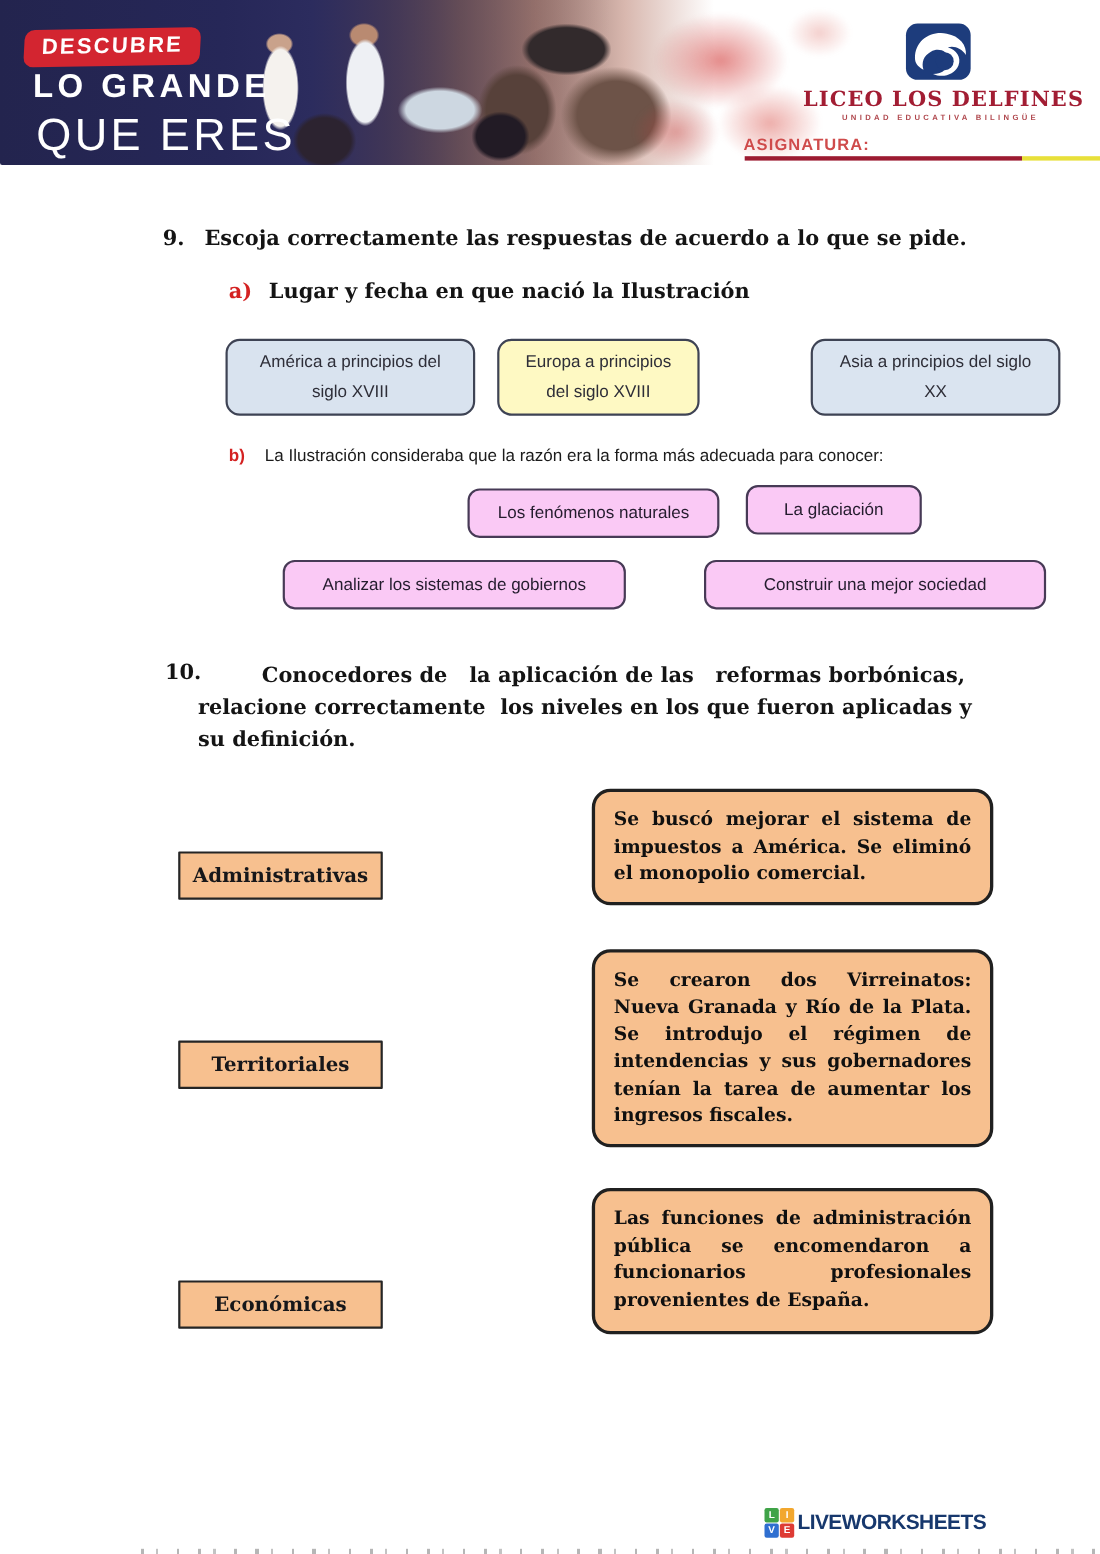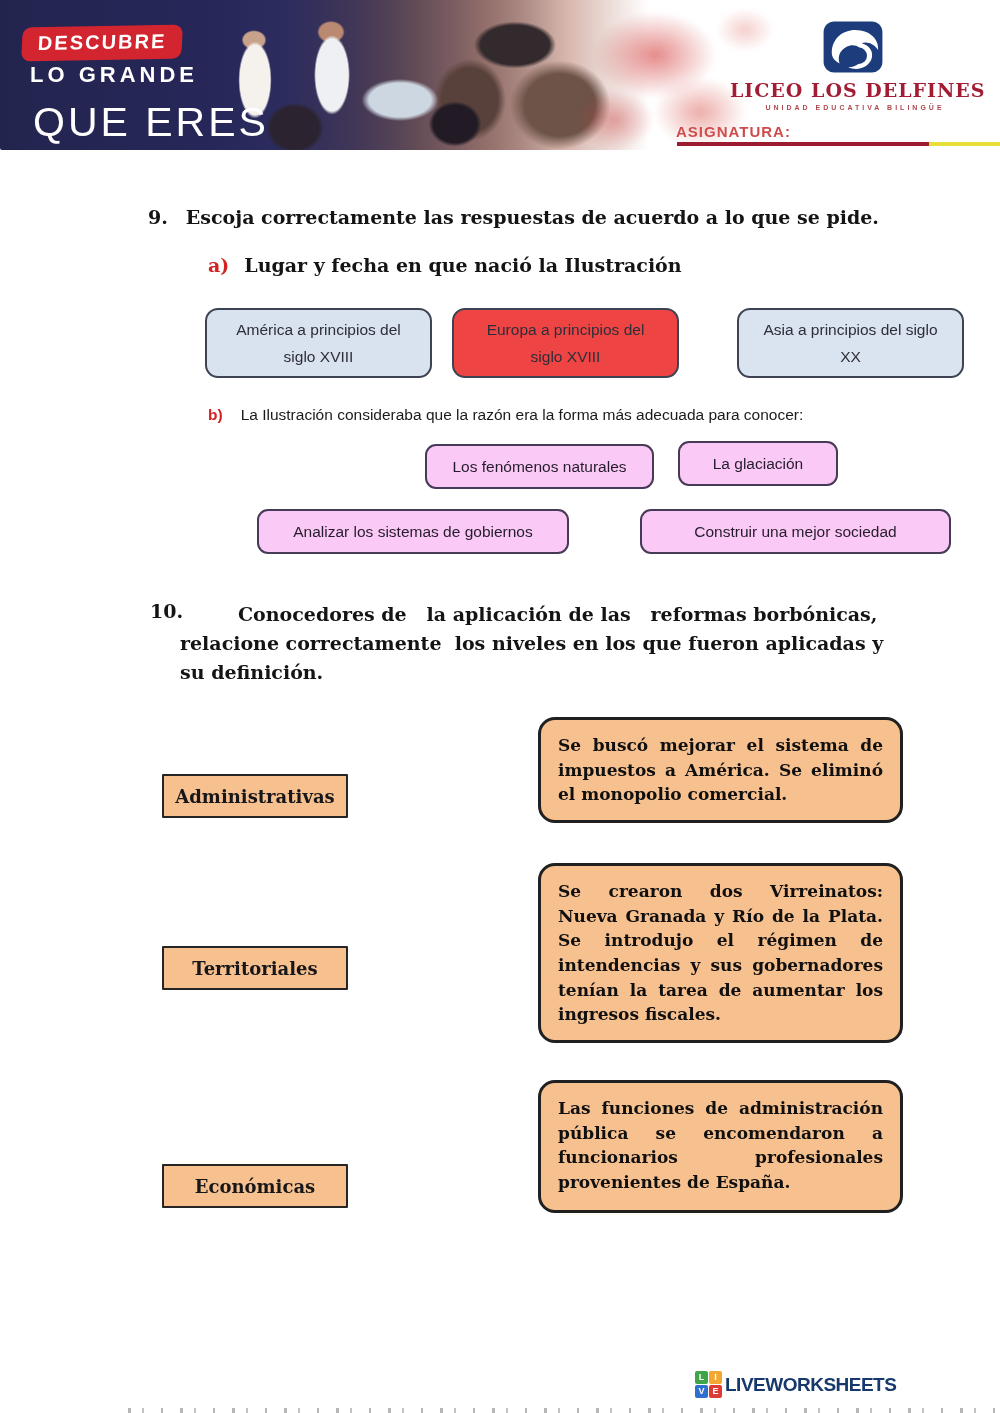--- a/index.html
+++ b/index.html
@@ -40,21 +40,21 @@
       radial-gradient(55px 42px at 70px 120px, rgba(200,62,60,.42), rgba(200,62,60,0) 72%),
       radial-gradient(40px 30px at 200px 30px, rgba(224,120,112,.35), rgba(224,120,112,0) 72%);
     filter:blur(2px);
   }
   .badge {
     position:absolute; left:22px; top:26px; background:#d32530; color:#fff;
     font-weight:bold; font-size:20px; letter-spacing:2px; padding:5px 16px 6px;
     border-radius:9px; transform:skewX(-4deg) rotate(-1deg);
   }
   .tag1 { position:absolute; left:30px; top:62px; color:#fff; font-weight:bold;
-          font-size:22px; letter-spacing:4px; }
+          font-size:30px; letter-spacing:4px; }
   .tag2 { position:absolute; left:33px; top:99px; color:#fff; font-weight:normal;
           font-size:41px; letter-spacing:3px; }
   .logo-svg { position:absolute; left:822px; top:20px; }
   .school-name {
     position:absolute; left:730px; top:79px; width:250px; text-align:center;
     font-family:"DejaVu Serif", serif; font-weight:bold; font-size:19px;
     color:#a21d33; letter-spacing:1px; white-space:nowrap;
   }
   .school-sub {
     position:absolute; left:730px; top:104px; width:250px; text-align:center;
@@ -77,21 +77,21 @@
   .qb-line { position:absolute; left:208px; top:406px; display:flex; gap:18px;
              font-size:15.5px; color:#1b1b1b; }
   .qb-line .red-label { font-weight:bold; }
 
   
   .opt { position:absolute; display:flex; align-items:center; justify-content:center;
          text-align:center; box-sizing:border-box; cursor:pointer; }
   .opt-blue { border:2px solid #3e4354; border-radius:13px; font-size:15.5px;
               color:#2e2e38; line-height:1.75; padding:0 16px; }
   .ob1 { left:205px; top:308px; width:227px; height:70px; background:#d9e3ef; }
-  .ob2 { left:452px; top:308px; width:227px; height:70px; background:#ef4444;text-align:center; }
+  .ob2 { left:452px; top:308px; width:184px; height:70px; background:#fef9c3;text-align:center; }
   .ob3 { left:699px; top:308px; width:227px; height:70px; background:#dae4f0;margin-left:38px; }
   .opt-pink { border:2px solid #473a56; border-radius:11px; background:#fac9f5;
               font-size:15.5px; color:#241c2e; padding:0 10px; }
   .op1 { left:205px; top:444px; width:198px; height:45px; }
   .op2 { left:425px; top:444px; width:229px; height:45px; }
   .op3 { left:678px; top:441px; width:160px; height:45px; }
   .op4 { left:257px; top:509px; width:312px; height:45px; }
   .op5 { left:592px; top:509px; width:311px; height:45px;margin-left:48px; }
 
   

